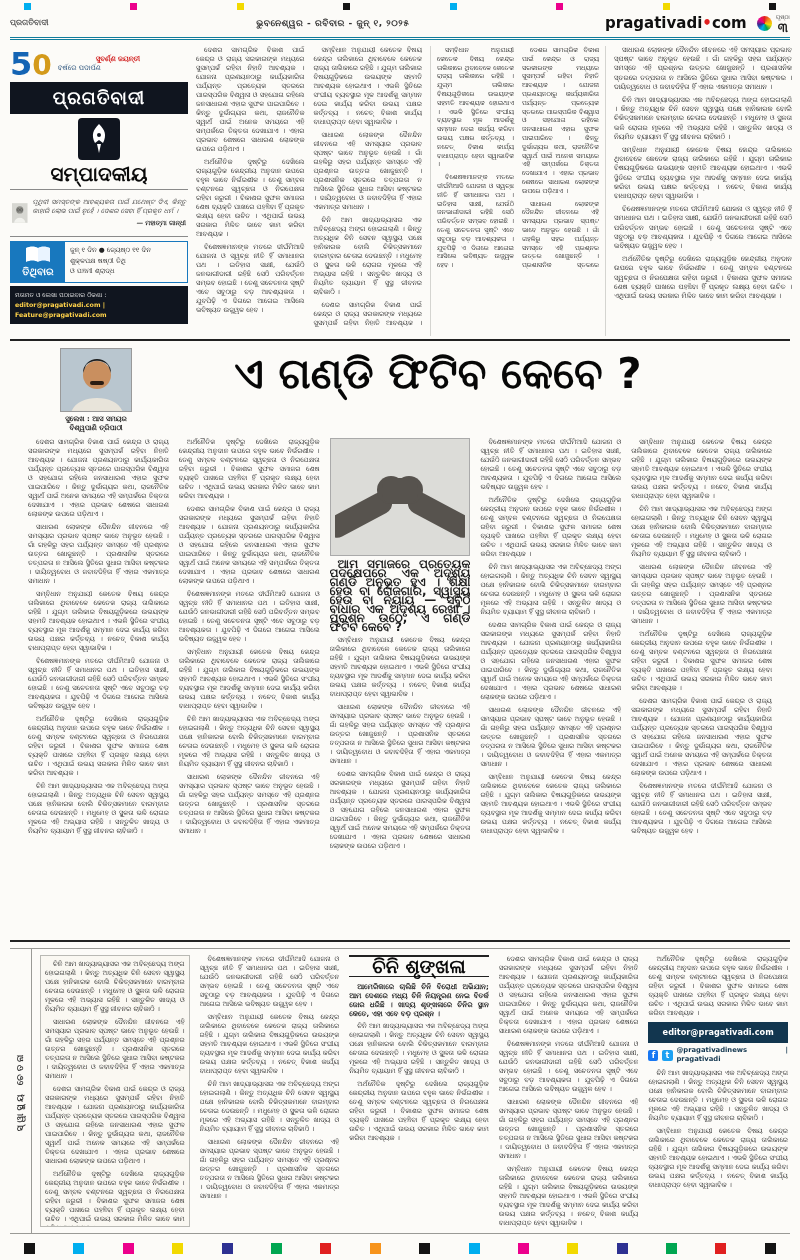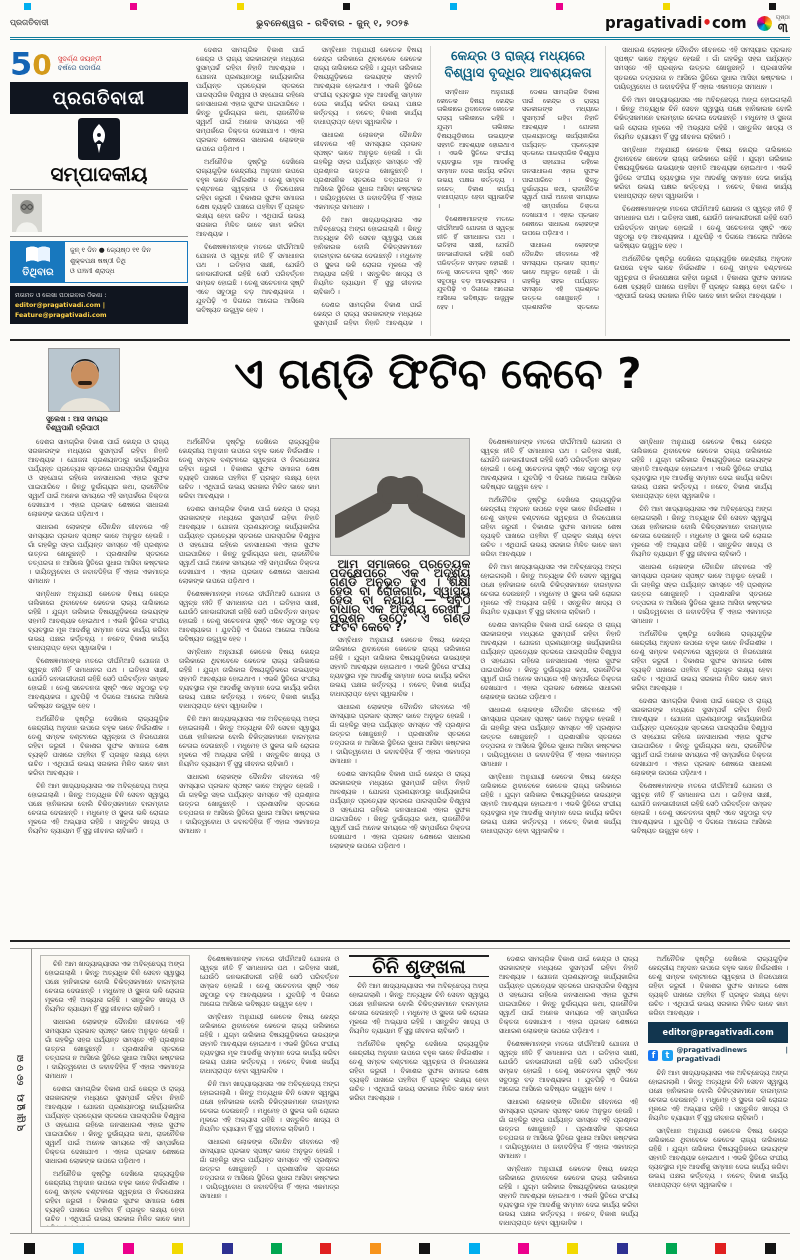--- a/index.html
+++ b/index.html
@@ -33,21 +33,21 @@
     background:conic-gradient(#e02020,#f7941d,#f2d900,#00a651,#00aeef,#2e3192,#ec008c,#e02020); }
   .pg-label { font-size:6px; color:#444; display:block; text-align:center; }
   .pg-num { font-size:13px; font-weight:bold; line-height:1; display:block; text-align:center; }
   
   .sidebar { position:absolute; left:10px; top:46px; width:178px; height:292px; overflow:hidden; }
   .logo-row { display:flex; align-items:center; gap:6px; height:36px; }
   .logo50 { display:flex; align-items:flex-end; line-height:1; font-weight:bold; }
   .logo5 { font-size:32px; color:#1464b4; }
   .logo0 { font-size:28px; color:#d49a1a; }
   .jub { font-size:7px; line-height:1.35; }
-  .jub .r { color:#d01818; font-weight:normal; display:block; }
+  .jub .r { color:#d01818; font-weight:bold; display:block;margin-left:38px; }
   .jub .b { color:#14406e; display:block; }
   .masthead { background:#10151f; color:#fff; text-align:center; font-size:18px; font-weight:bold;
     padding:5px 2px; letter-spacing:1px; }
   .nib-wrap { display:flex; justify-content:center; padding:4px 0 2px; }
   .nib-box { width:42px; height:42px; background:#10151f; border-radius:4px;
     display:flex; align-items:center; justify-content:center; }
   .sec-title { text-align:center; font-size:20px; font-weight:bold; padding:1px 0 3px; color:#090909;font-family:Liberation Serif, serif; }
   .quote-box { display:flex; gap:5px; align-items:center; border-top:1px solid #8a8a8a;
     border-bottom:1px solid #8a8a8a; padding:4px 2px; }
   .quote-text { font-size:6.6px; line-height:1.4; font-style:italic; color:#333; text-align:justify; }
@@ -67,21 +67,21 @@
   .center-article { position:absolute; left:430px; top:46px; width:176px; height:290px;
     overflow:hidden; border-left:1px solid #d4d4d0; border-right:1px solid #d4d4d0; padding:0 6px; }
   .ca-head { color:#0b5e80; font-weight:bold; font-size:13px; line-height:1.3; text-align:center; padding:2px 0 6px; }
   .ca-body { column-count:2; column-gap:8px; font-size:6.5px; line-height:8.8px; text-align:justify;
     height:228px; overflow:hidden; }
   .right-article { position:absolute; left:614px; top:46px; width:178px; height:290px;
     font-size:6.9px; line-height:9.2px; text-align:justify; overflow:hidden; }
   .rule1 { position:absolute; left:10px; right:10px; top:339px; border-top:2px solid #222; }
   .rule2 { position:absolute; left:10px; right:10px; top:940px; border-top:2px solid #222; }
   
-  .author { position:absolute; left:46px; top:348px; width:76px; text-align:left; }
+  .author { position:absolute; left:58px; top:348px; width:76px; text-align:center; }
   .photo { width:72px; height:64px; margin:0 auto; border:1px solid #999; overflow:hidden; background:#b9c6cf; }
   .cap { font-size:7px; font-weight:bold; line-height:1.35; margin-top:3px; }
   .feat-head { position:absolute; left:148px; top:352px; width:580px; text-align:center;
     font-size:42px; font-weight:bold; color:#070707; line-height:1.05; }
   .feat-body { position:absolute; left:28px; top:438px; width:744px; height:498px; display:flex; gap:10px; }
   .fcol { flex:1; font-size:6.8px; line-height:9px; text-align:justify; overflow:hidden; }
   .hands { width:100%; height:118px; background:#dcdcd8; border:1px solid #aaa;
     display:flex; align-items:center; justify-content:center; margin-bottom:4px; }
   .bold-intro { font-weight:bold; font-size:12px; }
   .pullq { font-weight:bold; font-size:8.4px; line-height:11px; text-align:center;
@@ -161,20 +161,24 @@
     </div>
     <div class="sec-title">ସମ୍ପାଦକୀୟ</div>
     <div class="quote-box">
       <svg width="30" height="38" viewBox="0 0 30 38">
         <rect width="30" height="38" fill="#d7d7d2"></rect>
         <circle cx="15" cy="13" r="7" fill="#8d8d88"></circle>
         <circle cx="12" cy="13" r="2.4" fill="none" stroke="#333" stroke-width="0.8"></circle>
         <circle cx="18" cy="13" r="2.4" fill="none" stroke="#333" stroke-width="0.8"></circle>
         <path d="M4 38 C6 25 24 25 26 38 Z" fill="#f2f2ee"></path>
       </svg>
+      <span class="quote-text">
+        <span>ପୃଥିବୀ ସମସ୍ତଙ୍କ ଆବଶ୍ୟକତା ପାଇଁ ଯଥେଷ୍ଟ ଦିଏ, କିନ୍ତୁ କାହାରି ଲୋଭ ପାଇଁ ନୁହେଁ । ଦେଶର ସେବା ହିଁ ପ୍ରକୃତ ଧର୍ମ ।</span>
+        <span class="quote-author">— ମହାତ୍ମା ଗାନ୍ଧୀ</span>
+      </span>
     </div>
     <div class="cal">
       <div class="cal-left">
         <svg width="26" height="18" viewBox="0 0 26 18">
           <path d="M1 2 C5 0 10 0 13 2 L13 16 C10 14 5 14 1 16 Z" fill="#ffffff"></path>
           <path d="M25 2 C21 0 16 0 13 2 L13 16 C16 14 21 14 25 16 Z" fill="#eaf4ff"></path>
         </svg>
         <span class="cal-lbl">ତିଥିବାର</span>
       </div>
       <div class="cal-right">
@@ -193,21 +197,20 @@
     <p>ଦେଶର ସାମଗ୍ରିକ ବିକାଶ ପାଇଁ କେନ୍ଦ୍ର ଓ ରାଜ୍ୟ ସରକାରଙ୍କ ମଧ୍ୟରେ ସୁସମ୍ପର୍କ ରହିବା ନିହାତି ଆବଶ୍ୟକ । ଯୋଜନା ପ୍ରଣୟନଠାରୁ କାର୍ଯ୍ୟକାରିତା ପର୍ଯ୍ୟନ୍ତ ପ୍ରତ୍ୟେକ ସ୍ତରରେ ପାରସ୍ପରିକ ବିଶ୍ୱାସ ଓ ସହଯୋଗ ରହିଲେ ଜନସାଧାରଣ ଏହାର ସୁଫଳ ପାଇପାରିବେ । କିନ୍ତୁ ଦୁର୍ଭାଗ୍ୟର କଥା, ରାଜନୈତିକ ସ୍ୱାର୍ଥ ପାଇଁ ଅନେକ ସମୟରେ ଏହି ସମ୍ପର୍କରେ ତିକ୍ତତା ଦେଖାଯାଏ । ଏହାର ପ୍ରଭାବ ଶେଷରେ ସାଧାରଣ ଲୋକଙ୍କ ଉପରେ ପଡ଼ିଥାଏ ।</p>
     <p>ଅର୍ଥନୈତିକ ଦୃଷ୍ଟିରୁ ଦେଖିଲେ ରାଜ୍ୟଗୁଡ଼ିକ କେନ୍ଦ୍ରୀୟ ଅନୁଦାନ ଉପରେ ବହୁଳ ଭାବେ ନିର୍ଭରଶୀଳ । ତେଣୁ ସମ୍ବଳ ବଣ୍ଟନରେ ସ୍ୱଚ୍ଛତା ଓ ନିରପେକ୍ଷତା ରହିବା ଜରୁରୀ । ବିକାଶର ସୁଫଳ ସମାଜର ଶେଷ ବ୍ୟକ୍ତି ପାଖରେ ପହଞ୍ଚିବା ହିଁ ପ୍ରକୃତ ଲକ୍ଷ୍ୟ ହେବା ଉଚିତ । ଏଥିପାଇଁ ଉଭୟ ସରକାର ମିଳିତ ଭାବେ କାମ କରିବା ଆବଶ୍ୟକ ।</p>
     <p>ବିଶେଷଜ୍ଞମାନଙ୍କ ମତରେ ଦୀର୍ଘମିଆଦି ଯୋଜନା ଓ ସ୍ୱଚ୍ଛ ନୀତି ହିଁ ସମାଧାନର ପଥ । ଇତିହାସ ସାକ୍ଷୀ, ଯେଉଁଠି ଜନଭାଗୀଦାରୀ ରହିଛି ସେଠି ପରିବର୍ତ୍ତନ ସମ୍ଭବ ହୋଇଛି । ତେଣୁ ସଚେତନତା ସୃଷ୍ଟି ଏବେ ସବୁଠାରୁ ବଡ଼ ଆବଶ୍ୟକତା । ଯୁବପିଢ଼ି ଏ ଦିଗରେ ଆଗେଇ ଆସିଲେ ଭବିଷ୍ୟତ ଉଜ୍ଜ୍ୱଳ ହେବ ।</p>
     <p>ସମ୍ବିଧାନ ଅନୁଯାୟୀ କେତେକ ବିଷୟ କେନ୍ଦ୍ର ତାଲିକାରେ ଥିବାବେଳେ କେତେକ ରାଜ୍ୟ ତାଲିକାରେ ରହିଛି । ଯୁଗ୍ମ ତାଲିକାର ବିଷୟଗୁଡ଼ିକରେ ଉଭୟଙ୍କ ସହମତି ଆବଶ୍ୟକ ହୋଇଥାଏ । ଏଭଳି ସ୍ଥିତିରେ ସଂଘୀୟ ବ୍ୟବସ୍ଥାର ମୂଳ ଆଦର୍ଶକୁ ସମ୍ମାନ ଦେଇ କାର୍ଯ୍ୟ କରିବା ଉଭୟ ପକ୍ଷର କର୍ତ୍ତବ୍ୟ । ନଚେତ୍ ବିକାଶ କାର୍ଯ୍ୟ ବାଧାପ୍ରାପ୍ତ ହେବା ସ୍ୱାଭାବିକ ।</p>
     <p>ସାଧାରଣ ଲୋକଙ୍କ ଦୈନନ୍ଦିନ ଜୀବନରେ ଏହି ସମସ୍ୟାର ପ୍ରଭାବ ସ୍ପଷ୍ଟ ଭାବେ ଅନୁଭୂତ ହେଉଛି । ଗାଁ ଗହଳିରୁ ସହର ପର୍ଯ୍ୟନ୍ତ ସମସ୍ତେ ଏହି ପ୍ରଶ୍ନର ଉତ୍ତର ଖୋଜୁଛନ୍ତି । ପ୍ରଶାସନିକ ସ୍ତରରେ ତତ୍ପରତା ନ ଆସିଲେ ସ୍ଥିତିରେ ସୁଧାର ଆସିବା କଷ୍ଟକର । ଦାୟିତ୍ୱବୋଧ ଓ ଜବାବଦିହିତା ହିଁ ଏହାର ଏକମାତ୍ର ସମାଧାନ ।</p>
     <p>ଚିନି ଆମ ଖାଦ୍ୟାଭ୍ୟାସର ଏକ ଅବିଚ୍ଛେଦ୍ୟ ଅଙ୍ଗ ହୋଇଗଲାଣି । କିନ୍ତୁ ଅତ୍ୟଧିକ ଚିନି ସେବନ ସ୍ୱାସ୍ଥ୍ୟ ପକ୍ଷେ ହାନିକାରକ ବୋଲି ଚିକିତ୍ସକମାନେ ବାରମ୍ବାର ଚେତାଇ ଦେଉଛନ୍ତି । ମଧୁମେହ ଓ ସ୍ଥୂଳତା ଭଳି ରୋଗର ମୂଳରେ ଏହି ଅଭ୍ୟାସ ରହିଛି । ସନ୍ତୁଳିତ ଖାଦ୍ୟ ଓ ନିୟମିତ ବ୍ୟାୟାମ ହିଁ ସୁସ୍ଥ ଜୀବନର ଚାବିକାଠି ।</p>
     <p>ଦେଶର ସାମଗ୍ରିକ ବିକାଶ ପାଇଁ କେନ୍ଦ୍ର ଓ ରାଜ୍ୟ ସରକାରଙ୍କ ମଧ୍ୟରେ ସୁସମ୍ପର୍କ ରହିବା ନିହାତି ଆବଶ୍ୟକ । ଯୋଜନା ପ୍ରଣୟନଠାରୁ କାର୍ଯ୍ୟକାରିତା ପର୍ଯ୍ୟନ୍ତ ପ୍ରତ୍ୟେକ ସ୍ତରରେ ପାରସ୍ପରିକ ବିଶ୍ୱାସ ଓ ସହଯୋଗ ରହିଲେ ଜନସାଧାରଣ ଏହାର ସୁଫଳ ପାଇପାରିବେ । କିନ୍ତୁ ଦୁର୍ଭାଗ୍ୟର କଥା, ରାଜନୈତିକ ସ୍ୱାର୍ଥ ପାଇଁ ଅନେକ ସମୟରେ ଏହି ସମ୍ପର୍କରେ ତିକ୍ତତା ଦେଖାଯାଏ । ଏହାର ପ୍ରଭାବ ଶେଷରେ ସାଧାରଣ ଲୋକଙ୍କ ଉପରେ ପଡ଼ିଥାଏ ।</p>
   </div>
 
   <div class="center-article">
-    <div class="ca-head">କେନ୍ଦ୍ର ଓ ରାଜ୍ୟ ମଧ୍ୟରେ ବିଶ୍ୱାସ ବୃଦ୍ଧିର ଆବଶ୍ୟକତା</div>
     <div class="ca-body">
       <p>ସମ୍ବିଧାନ ଅନୁଯାୟୀ କେତେକ ବିଷୟ କେନ୍ଦ୍ର ତାଲିକାରେ ଥିବାବେଳେ କେତେକ ରାଜ୍ୟ ତାଲିକାରେ ରହିଛି । ଯୁଗ୍ମ ତାଲିକାର ବିଷୟଗୁଡ଼ିକରେ ଉଭୟଙ୍କ ସହମତି ଆବଶ୍ୟକ ହୋଇଥାଏ । ଏଭଳି ସ୍ଥିତିରେ ସଂଘୀୟ ବ୍ୟବସ୍ଥାର ମୂଳ ଆଦର୍ଶକୁ ସମ୍ମାନ ଦେଇ କାର୍ଯ୍ୟ କରିବା ଉଭୟ ପକ୍ଷର କର୍ତ୍ତବ୍ୟ । ନଚେତ୍ ବିକାଶ କାର୍ଯ୍ୟ ବାଧାପ୍ରାପ୍ତ ହେବା ସ୍ୱାଭାବିକ ।</p>
       <p>ବିଶେଷଜ୍ଞମାନଙ୍କ ମତରେ ଦୀର୍ଘମିଆଦି ଯୋଜନା ଓ ସ୍ୱଚ୍ଛ ନୀତି ହିଁ ସମାଧାନର ପଥ । ଇତିହାସ ସାକ୍ଷୀ, ଯେଉଁଠି ଜନଭାଗୀଦାରୀ ରହିଛି ସେଠି ପରିବର୍ତ୍ତନ ସମ୍ଭବ ହୋଇଛି । ତେଣୁ ସଚେତନତା ସୃଷ୍ଟି ଏବେ ସବୁଠାରୁ ବଡ଼ ଆବଶ୍ୟକତା । ଯୁବପିଢ଼ି ଏ ଦିଗରେ ଆଗେଇ ଆସିଲେ ଭବିଷ୍ୟତ ଉଜ୍ଜ୍ୱଳ ହେବ ।</p>
       <p>ଦେଶର ସାମଗ୍ରିକ ବିକାଶ ପାଇଁ କେନ୍ଦ୍ର ଓ ରାଜ୍ୟ ସରକାରଙ୍କ ମଧ୍ୟରେ ସୁସମ୍ପର୍କ ରହିବା ନିହାତି ଆବଶ୍ୟକ । ଯୋଜନା ପ୍ରଣୟନଠାରୁ କାର୍ଯ୍ୟକାରିତା ପର୍ଯ୍ୟନ୍ତ ପ୍ରତ୍ୟେକ ସ୍ତରରେ ପାରସ୍ପରିକ ବିଶ୍ୱାସ ଓ ସହଯୋଗ ରହିଲେ ଜନସାଧାରଣ ଏହାର ସୁଫଳ ପାଇପାରିବେ । କିନ୍ତୁ ଦୁର୍ଭାଗ୍ୟର କଥା, ରାଜନୈତିକ ସ୍ୱାର୍ଥ ପାଇଁ ଅନେକ ସମୟରେ ଏହି ସମ୍ପର୍କରେ ତିକ୍ତତା ଦେଖାଯାଏ । ଏହାର ପ୍ରଭାବ ଶେଷରେ ସାଧାରଣ ଲୋକଙ୍କ ଉପରେ ପଡ଼ିଥାଏ ।</p>
       <p>ସାଧାରଣ ଲୋକଙ୍କ ଦୈନନ୍ଦିନ ଜୀବନରେ ଏହି ସମସ୍ୟାର ପ୍ରଭାବ ସ୍ପଷ୍ଟ ଭାବେ ଅନୁଭୂତ ହେଉଛି । ଗାଁ ଗହଳିରୁ ସହର ପର୍ଯ୍ୟନ୍ତ ସମସ୍ତେ ଏହି ପ୍ରଶ୍ନର ଉତ୍ତର ଖୋଜୁଛନ୍ତି । ପ୍ରଶାସନିକ ସ୍ତରରେ ତତ୍ପରତା ନ ଆସିଲେ ସ୍ଥିତିରେ ସୁଧାର ଆସିବା କଷ୍ଟକର । ଦାୟିତ୍ୱବୋଧ ଓ ଜବାବଦିହିତା ହିଁ ଏହାର ଏକମାତ୍ର ସମାଧାନ ।</p>
     </div>
   </div>
 
   <div class="right-article">
     <p>ସାଧାରଣ ଲୋକଙ୍କ ଦୈନନ୍ଦିନ ଜୀବନରେ ଏହି ସମସ୍ୟାର ପ୍ରଭାବ ସ୍ପଷ୍ଟ ଭାବେ ଅନୁଭୂତ ହେଉଛି । ଗାଁ ଗହଳିରୁ ସହର ପର୍ଯ୍ୟନ୍ତ ସମସ୍ତେ ଏହି ପ୍ରଶ୍ନର ଉତ୍ତର ଖୋଜୁଛନ୍ତି । ପ୍ରଶାସନିକ ସ୍ତରରେ ତତ୍ପରତା ନ ଆସିଲେ ସ୍ଥିତିରେ ସୁଧାର ଆସିବା କଷ୍ଟକର । ଦାୟିତ୍ୱବୋଧ ଓ ଜବାବଦିହିତା ହିଁ ଏହାର ଏକମାତ୍ର ସମାଧାନ ।</p>
@@ -303,20 +306,21 @@
         <p>ଅର୍ଥନୈତିକ ଦୃଷ୍ଟିରୁ ଦେଖିଲେ ରାଜ୍ୟଗୁଡ଼ିକ କେନ୍ଦ୍ରୀୟ ଅନୁଦାନ ଉପରେ ବହୁଳ ଭାବେ ନିର୍ଭରଶୀଳ । ତେଣୁ ସମ୍ବଳ ବଣ୍ଟନରେ ସ୍ୱଚ୍ଛତା ଓ ନିରପେକ୍ଷତା ରହିବା ଜରୁରୀ । ବିକାଶର ସୁଫଳ ସମାଜର ଶେଷ ବ୍ୟକ୍ତି ପାଖରେ ପହଞ୍ଚିବା ହିଁ ପ୍ରକୃତ ଲକ୍ଷ୍ୟ ହେବା ଉଚିତ । ଏଥିପାଇଁ ଉଭୟ ସରକାର ମିଳିତ ଭାବେ କାମ କରିବା ଆବଶ୍ୟକ ।</p>
       </div>
       <div class="bcol">
         <p>ବିଶେଷଜ୍ଞମାନଙ୍କ ମତରେ ଦୀର୍ଘମିଆଦି ଯୋଜନା ଓ ସ୍ୱଚ୍ଛ ନୀତି ହିଁ ସମାଧାନର ପଥ । ଇତିହାସ ସାକ୍ଷୀ, ଯେଉଁଠି ଜନଭାଗୀଦାରୀ ରହିଛି ସେଠି ପରିବର୍ତ୍ତନ ସମ୍ଭବ ହୋଇଛି । ତେଣୁ ସଚେତନତା ସୃଷ୍ଟି ଏବେ ସବୁଠାରୁ ବଡ଼ ଆବଶ୍ୟକତା । ଯୁବପିଢ଼ି ଏ ଦିଗରେ ଆଗେଇ ଆସିଲେ ଭବିଷ୍ୟତ ଉଜ୍ଜ୍ୱଳ ହେବ ।</p>
         <p>ସମ୍ବିଧାନ ଅନୁଯାୟୀ କେତେକ ବିଷୟ କେନ୍ଦ୍ର ତାଲିକାରେ ଥିବାବେଳେ କେତେକ ରାଜ୍ୟ ତାଲିକାରେ ରହିଛି । ଯୁଗ୍ମ ତାଲିକାର ବିଷୟଗୁଡ଼ିକରେ ଉଭୟଙ୍କ ସହମତି ଆବଶ୍ୟକ ହୋଇଥାଏ । ଏଭଳି ସ୍ଥିତିରେ ସଂଘୀୟ ବ୍ୟବସ୍ଥାର ମୂଳ ଆଦର୍ଶକୁ ସମ୍ମାନ ଦେଇ କାର୍ଯ୍ୟ କରିବା ଉଭୟ ପକ୍ଷର କର୍ତ୍ତବ୍ୟ । ନଚେତ୍ ବିକାଶ କାର୍ଯ୍ୟ ବାଧାପ୍ରାପ୍ତ ହେବା ସ୍ୱାଭାବିକ ।</p>
         <p>ଚିନି ଆମ ଖାଦ୍ୟାଭ୍ୟାସର ଏକ ଅବିଚ୍ଛେଦ୍ୟ ଅଙ୍ଗ ହୋଇଗଲାଣି । କିନ୍ତୁ ଅତ୍ୟଧିକ ଚିନି ସେବନ ସ୍ୱାସ୍ଥ୍ୟ ପକ୍ଷେ ହାନିକାରକ ବୋଲି ଚିକିତ୍ସକମାନେ ବାରମ୍ବାର ଚେତାଇ ଦେଉଛନ୍ତି । ମଧୁମେହ ଓ ସ୍ଥୂଳତା ଭଳି ରୋଗର ମୂଳରେ ଏହି ଅଭ୍ୟାସ ରହିଛି । ସନ୍ତୁଳିତ ଖାଦ୍ୟ ଓ ନିୟମିତ ବ୍ୟାୟାମ ହିଁ ସୁସ୍ଥ ଜୀବନର ଚାବିକାଠି ।</p>
         <p>ସାଧାରଣ ଲୋକଙ୍କ ଦୈନନ୍ଦିନ ଜୀବନରେ ଏହି ସମସ୍ୟାର ପ୍ରଭାବ ସ୍ପଷ୍ଟ ଭାବେ ଅନୁଭୂତ ହେଉଛି । ଗାଁ ଗହଳିରୁ ସହର ପର୍ଯ୍ୟନ୍ତ ସମସ୍ତେ ଏହି ପ୍ରଶ୍ନର ଉତ୍ତର ଖୋଜୁଛନ୍ତି । ପ୍ରଶାସନିକ ସ୍ତରରେ ତତ୍ପରତା ନ ଆସିଲେ ସ୍ଥିତିରେ ସୁଧାର ଆସିବା କଷ୍ଟକର । ଦାୟିତ୍ୱବୋଧ ଓ ଜବାବଦିହିତା ହିଁ ଏହାର ଏକମାତ୍ର ସମାଧାନ ।</p>
       </div>
       <div class="bcol">
         <div class="bot-head">ଚିନି ଶୃଙ୍ଖଳା</div>
+        <p class="bot-intro">ଆମେରିକାରେ ଚାଲିଛି ଚିନି ବିରୋଧୀ ଅଭିଯାନ; ଆମ ଦେଶରେ ମଧ୍ୟ ଚିନି ନିୟନ୍ତ୍ରଣ ନେଇ ବିତର୍କ ଜୋର ଧରିଛି । ଖାଦ୍ୟ ଶୃଙ୍ଖଳାରେ ଚିନିର ସ୍ଥାନ କେତେ, ଏହା ଏବେ ବଡ଼ ପ୍ରଶ୍ନ ।</p>
         <p>ଚିନି ଆମ ଖାଦ୍ୟାଭ୍ୟାସର ଏକ ଅବିଚ୍ଛେଦ୍ୟ ଅଙ୍ଗ ହୋଇଗଲାଣି । କିନ୍ତୁ ଅତ୍ୟଧିକ ଚିନି ସେବନ ସ୍ୱାସ୍ଥ୍ୟ ପକ୍ଷେ ହାନିକାରକ ବୋଲି ଚିକିତ୍ସକମାନେ ବାରମ୍ବାର ଚେତାଇ ଦେଉଛନ୍ତି । ମଧୁମେହ ଓ ସ୍ଥୂଳତା ଭଳି ରୋଗର ମୂଳରେ ଏହି ଅଭ୍ୟାସ ରହିଛି । ସନ୍ତୁଳିତ ଖାଦ୍ୟ ଓ ନିୟମିତ ବ୍ୟାୟାମ ହିଁ ସୁସ୍ଥ ଜୀବନର ଚାବିକାଠି ।</p>
         <p>ଅର୍ଥନୈତିକ ଦୃଷ୍ଟିରୁ ଦେଖିଲେ ରାଜ୍ୟଗୁଡ଼ିକ କେନ୍ଦ୍ରୀୟ ଅନୁଦାନ ଉପରେ ବହୁଳ ଭାବେ ନିର୍ଭରଶୀଳ । ତେଣୁ ସମ୍ବଳ ବଣ୍ଟନରେ ସ୍ୱଚ୍ଛତା ଓ ନିରପେକ୍ଷତା ରହିବା ଜରୁରୀ । ବିକାଶର ସୁଫଳ ସମାଜର ଶେଷ ବ୍ୟକ୍ତି ପାଖରେ ପହଞ୍ଚିବା ହିଁ ପ୍ରକୃତ ଲକ୍ଷ୍ୟ ହେବା ଉଚିତ । ଏଥିପାଇଁ ଉଭୟ ସରକାର ମିଳିତ ଭାବେ କାମ କରିବା ଆବଶ୍ୟକ ।</p>
       </div>
       <div class="bcol">
         <p>ଦେଶର ସାମଗ୍ରିକ ବିକାଶ ପାଇଁ କେନ୍ଦ୍ର ଓ ରାଜ୍ୟ ସରକାରଙ୍କ ମଧ୍ୟରେ ସୁସମ୍ପର୍କ ରହିବା ନିହାତି ଆବଶ୍ୟକ । ଯୋଜନା ପ୍ରଣୟନଠାରୁ କାର୍ଯ୍ୟକାରିତା ପର୍ଯ୍ୟନ୍ତ ପ୍ରତ୍ୟେକ ସ୍ତରରେ ପାରସ୍ପରିକ ବିଶ୍ୱାସ ଓ ସହଯୋଗ ରହିଲେ ଜନସାଧାରଣ ଏହାର ସୁଫଳ ପାଇପାରିବେ । କିନ୍ତୁ ଦୁର୍ଭାଗ୍ୟର କଥା, ରାଜନୈତିକ ସ୍ୱାର୍ଥ ପାଇଁ ଅନେକ ସମୟରେ ଏହି ସମ୍ପର୍କରେ ତିକ୍ତତା ଦେଖାଯାଏ । ଏହାର ପ୍ରଭାବ ଶେଷରେ ସାଧାରଣ ଲୋକଙ୍କ ଉପରେ ପଡ଼ିଥାଏ ।</p>
         <p>ବିଶେଷଜ୍ଞମାନଙ୍କ ମତରେ ଦୀର୍ଘମିଆଦି ଯୋଜନା ଓ ସ୍ୱଚ୍ଛ ନୀତି ହିଁ ସମାଧାନର ପଥ । ଇତିହାସ ସାକ୍ଷୀ, ଯେଉଁଠି ଜନଭାଗୀଦାରୀ ରହିଛି ସେଠି ପରିବର୍ତ୍ତନ ସମ୍ଭବ ହୋଇଛି । ତେଣୁ ସଚେତନତା ସୃଷ୍ଟି ଏବେ ସବୁଠାରୁ ବଡ଼ ଆବଶ୍ୟକତା । ଯୁବପିଢ଼ି ଏ ଦିଗରେ ଆଗେଇ ଆସିଲେ ଭବିଷ୍ୟତ ଉଜ୍ଜ୍ୱଳ ହେବ ।</p>
         <p>ସାଧାରଣ ଲୋକଙ୍କ ଦୈନନ୍ଦିନ ଜୀବନରେ ଏହି ସମସ୍ୟାର ପ୍ରଭାବ ସ୍ପଷ୍ଟ ଭାବେ ଅନୁଭୂତ ହେଉଛି । ଗାଁ ଗହଳିରୁ ସହର ପର୍ଯ୍ୟନ୍ତ ସମସ୍ତେ ଏହି ପ୍ରଶ୍ନର ଉତ୍ତର ଖୋଜୁଛନ୍ତି । ପ୍ରଶାସନିକ ସ୍ତରରେ ତତ୍ପରତା ନ ଆସିଲେ ସ୍ଥିତିରେ ସୁଧାର ଆସିବା କଷ୍ଟକର । ଦାୟିତ୍ୱବୋଧ ଓ ଜବାବଦିହିତା ହିଁ ଏହାର ଏକମାତ୍ର ସମାଧାନ ।</p>
         <p>ସମ୍ବିଧାନ ଅନୁଯାୟୀ କେତେକ ବିଷୟ କେନ୍ଦ୍ର ତାଲିକାରେ ଥିବାବେଳେ କେତେକ ରାଜ୍ୟ ତାଲିକାରେ ରହିଛି । ଯୁଗ୍ମ ତାଲିକାର ବିଷୟଗୁଡ଼ିକରେ ଉଭୟଙ୍କ ସହମତି ଆବଶ୍ୟକ ହୋଇଥାଏ । ଏଭଳି ସ୍ଥିତିରେ ସଂଘୀୟ ବ୍ୟବସ୍ଥାର ମୂଳ ଆଦର୍ଶକୁ ସମ୍ମାନ ଦେଇ କାର୍ଯ୍ୟ କରିବା ଉଭୟ ପକ୍ଷର କର୍ତ୍ତବ୍ୟ । ନଚେତ୍ ବିକାଶ କାର୍ଯ୍ୟ ବାଧାପ୍ରାପ୍ତ ହେବା ସ୍ୱାଭାବିକ ।</p>
       </div>
       <div class="bcol">

